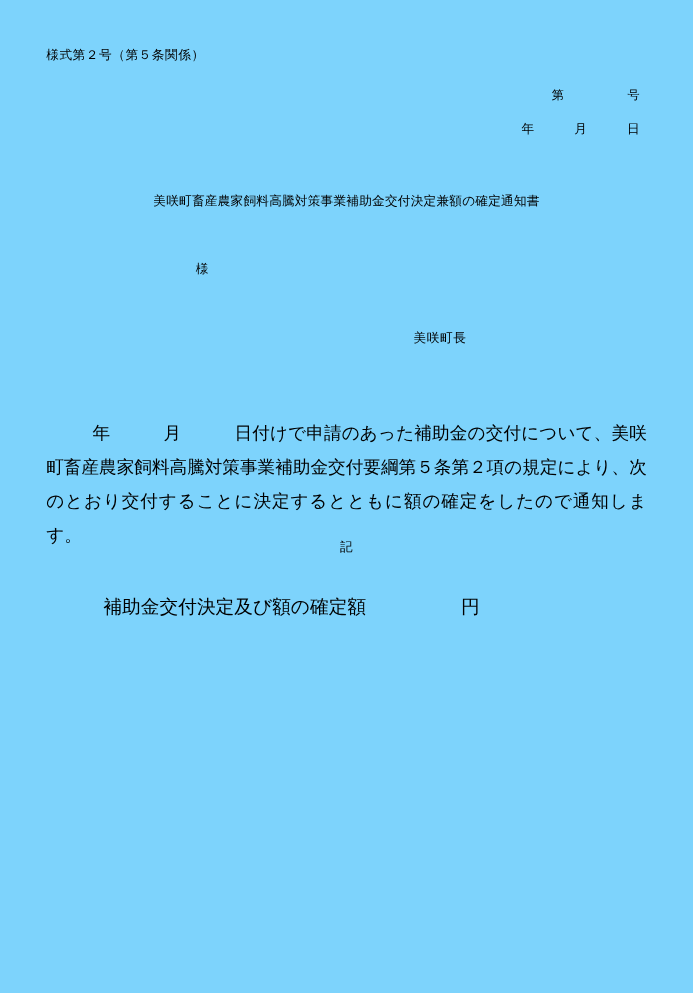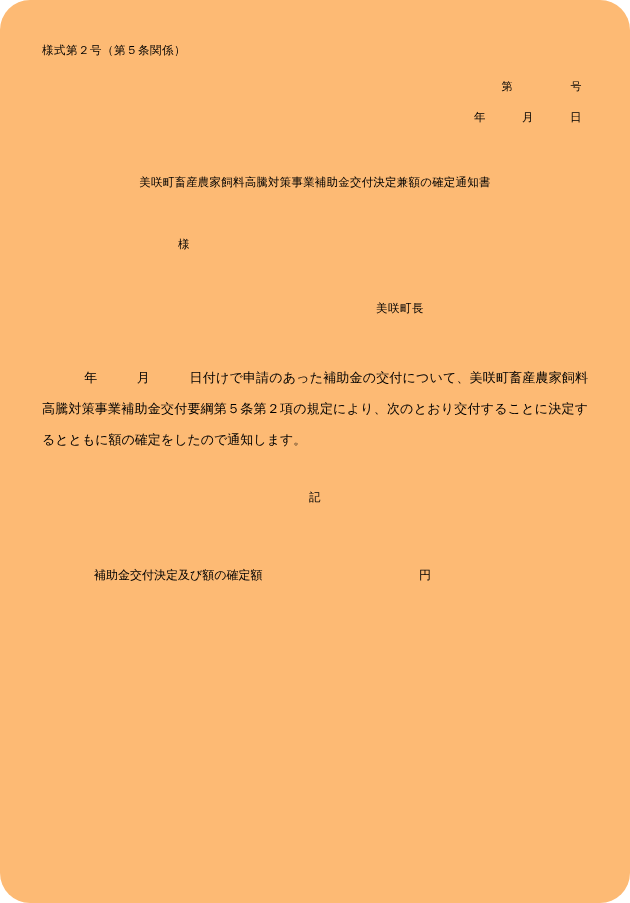--- a/index.html
+++ b/index.html
@@ -8,23 +8,22 @@
     background: #ffffff;
   }
   body {
     font-family: "DejaVu Serif", "Liberation Serif", serif;
     color: #000000;
   }
   .page {
     position: relative;
     width: 630px;
     height: 903px;
-    background: #fdba74;
+    background: #7dd3fc;
     overflow: hidden;
-    border-radius: 30px;
   }
   .doc-inner {
     position: absolute;
     left: 42px;
     top: 0;
     width: 546px;
     height: 903px;
   }
   .line {
     position: absolute;
@@ -75,44 +74,44 @@
     width: 546px;
     text-align: center;
     padding-left: 170px;
     box-sizing: border-box;
     font-size: 11.5px;
     font-family: Liberation Serif, serif;
   }
   .body-p {
     position: absolute;
     left: 0px;
-    top: 362px;
+    top: 378px;
     width: 546px;
-    font-size: 13px;
+    font-size: 16px;
     line-height: 31px;
     text-align: justify;
     text-justify: inter-ideograph;
   }
   .body-p .indent {
     display: inline-block;
     width: 42px;
   }
   .ki {
     left: 0px;
     top: 491px;
     width: 546px;
     text-align: center;
     font-size: 11.5px;
   }
   .amount-row {
     position: absolute;
     left: 52px;
-    top: 567px;
+    top: 540px;
     width: 494px;
-    font-size: 12px;
+    font-size: 17px;
   }
   .amount-row .amt-label {
     display: inline-block;
   }
   .amount-row .amt-unit {
     position: absolute;
     left: 325px;
     top: 0;
   }
 </style>

